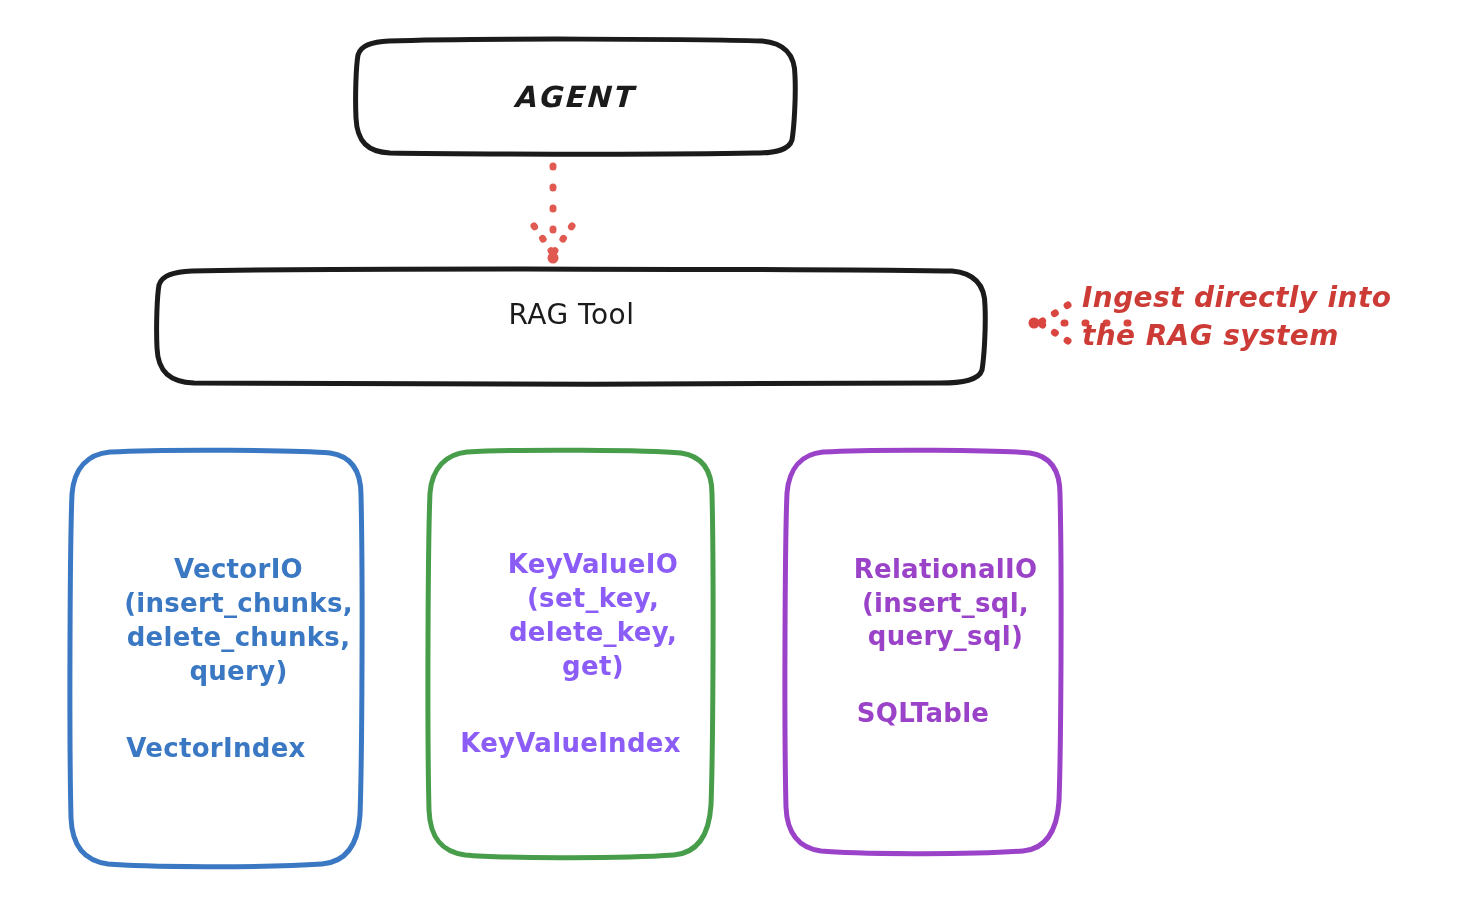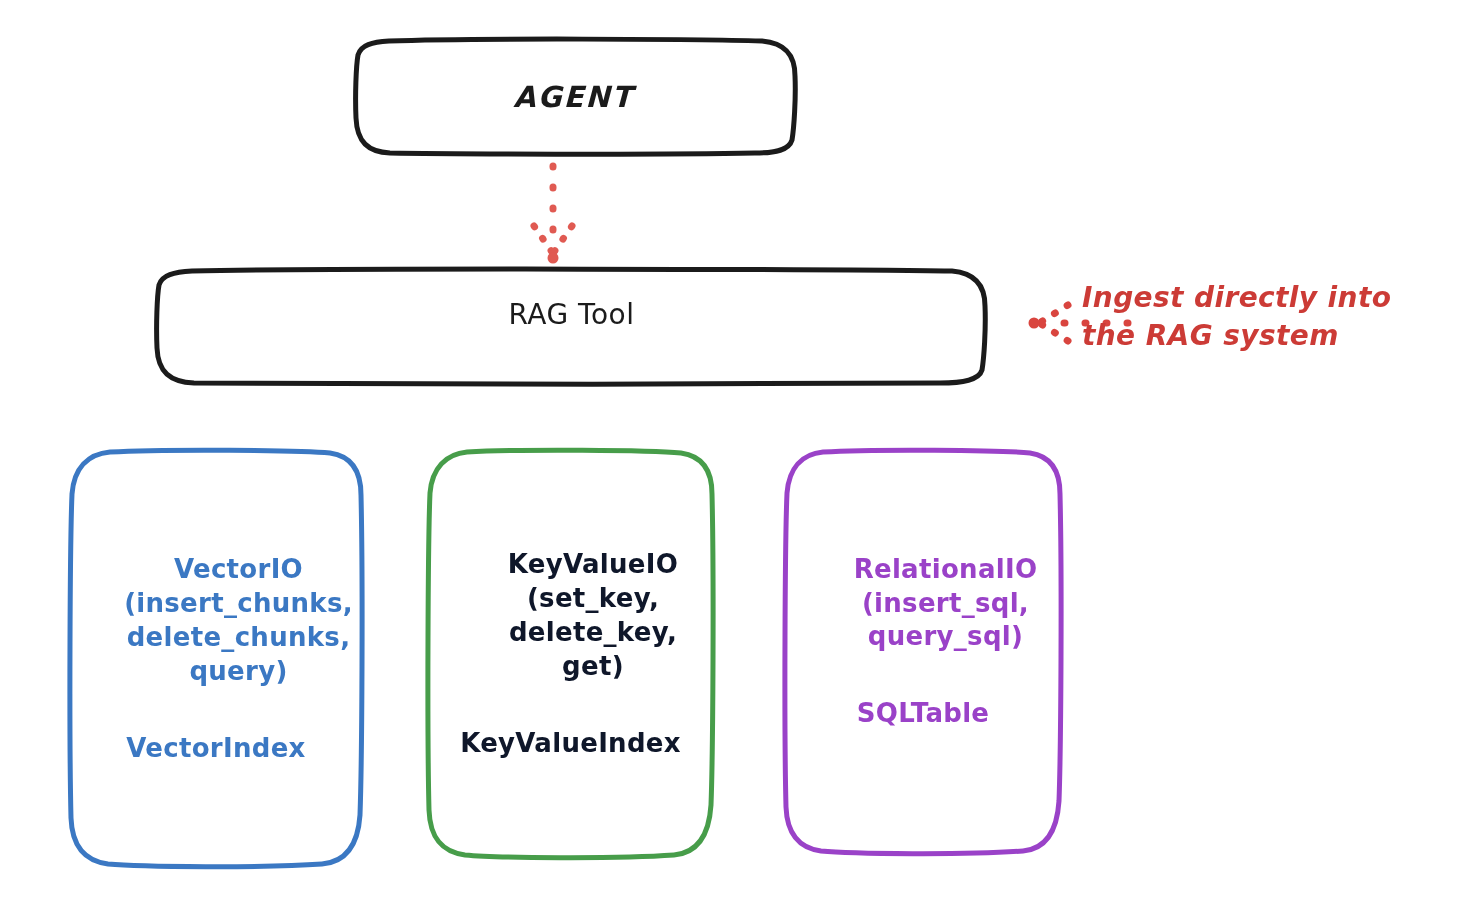--- a/index.html
+++ b/index.html
@@ -92,21 +92,21 @@
   #vector-node .index-block { color: #3b78c3; }
   #vector-node .spacer { height: 44px; }
 
   #keyvalue-node {
     left: 428px;
     top: 450px;
     width: 285px;
     height: 406px;
   }
   #keyvalue-node .title-block,
-  #keyvalue-node .index-block { color: #0f172a; }
+  #keyvalue-node .index-block { color: #8b5cf6; }
   #keyvalue-node .spacer { height: 44px; }
 
   #relational-node {
     left: 785px;
     top: 439px;
     width: 276px;
     height: 403px;
   }
   #relational-node .title-block,
   #relational-node .index-block { color: #9a42c8; }

